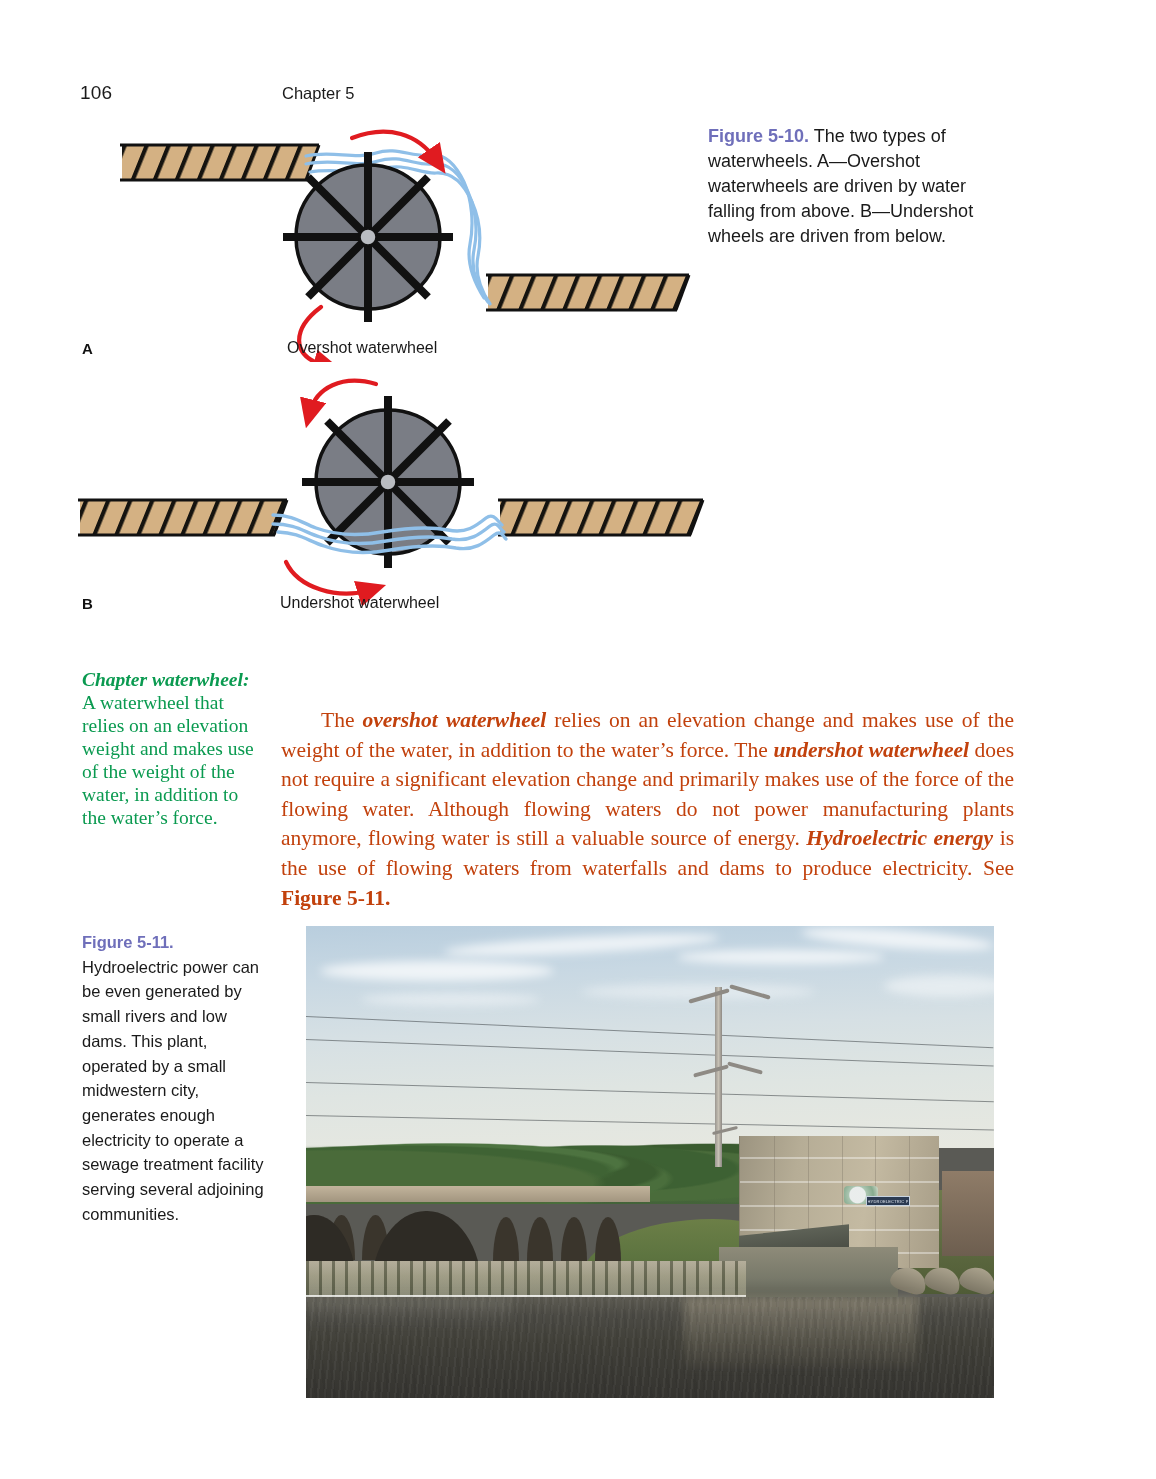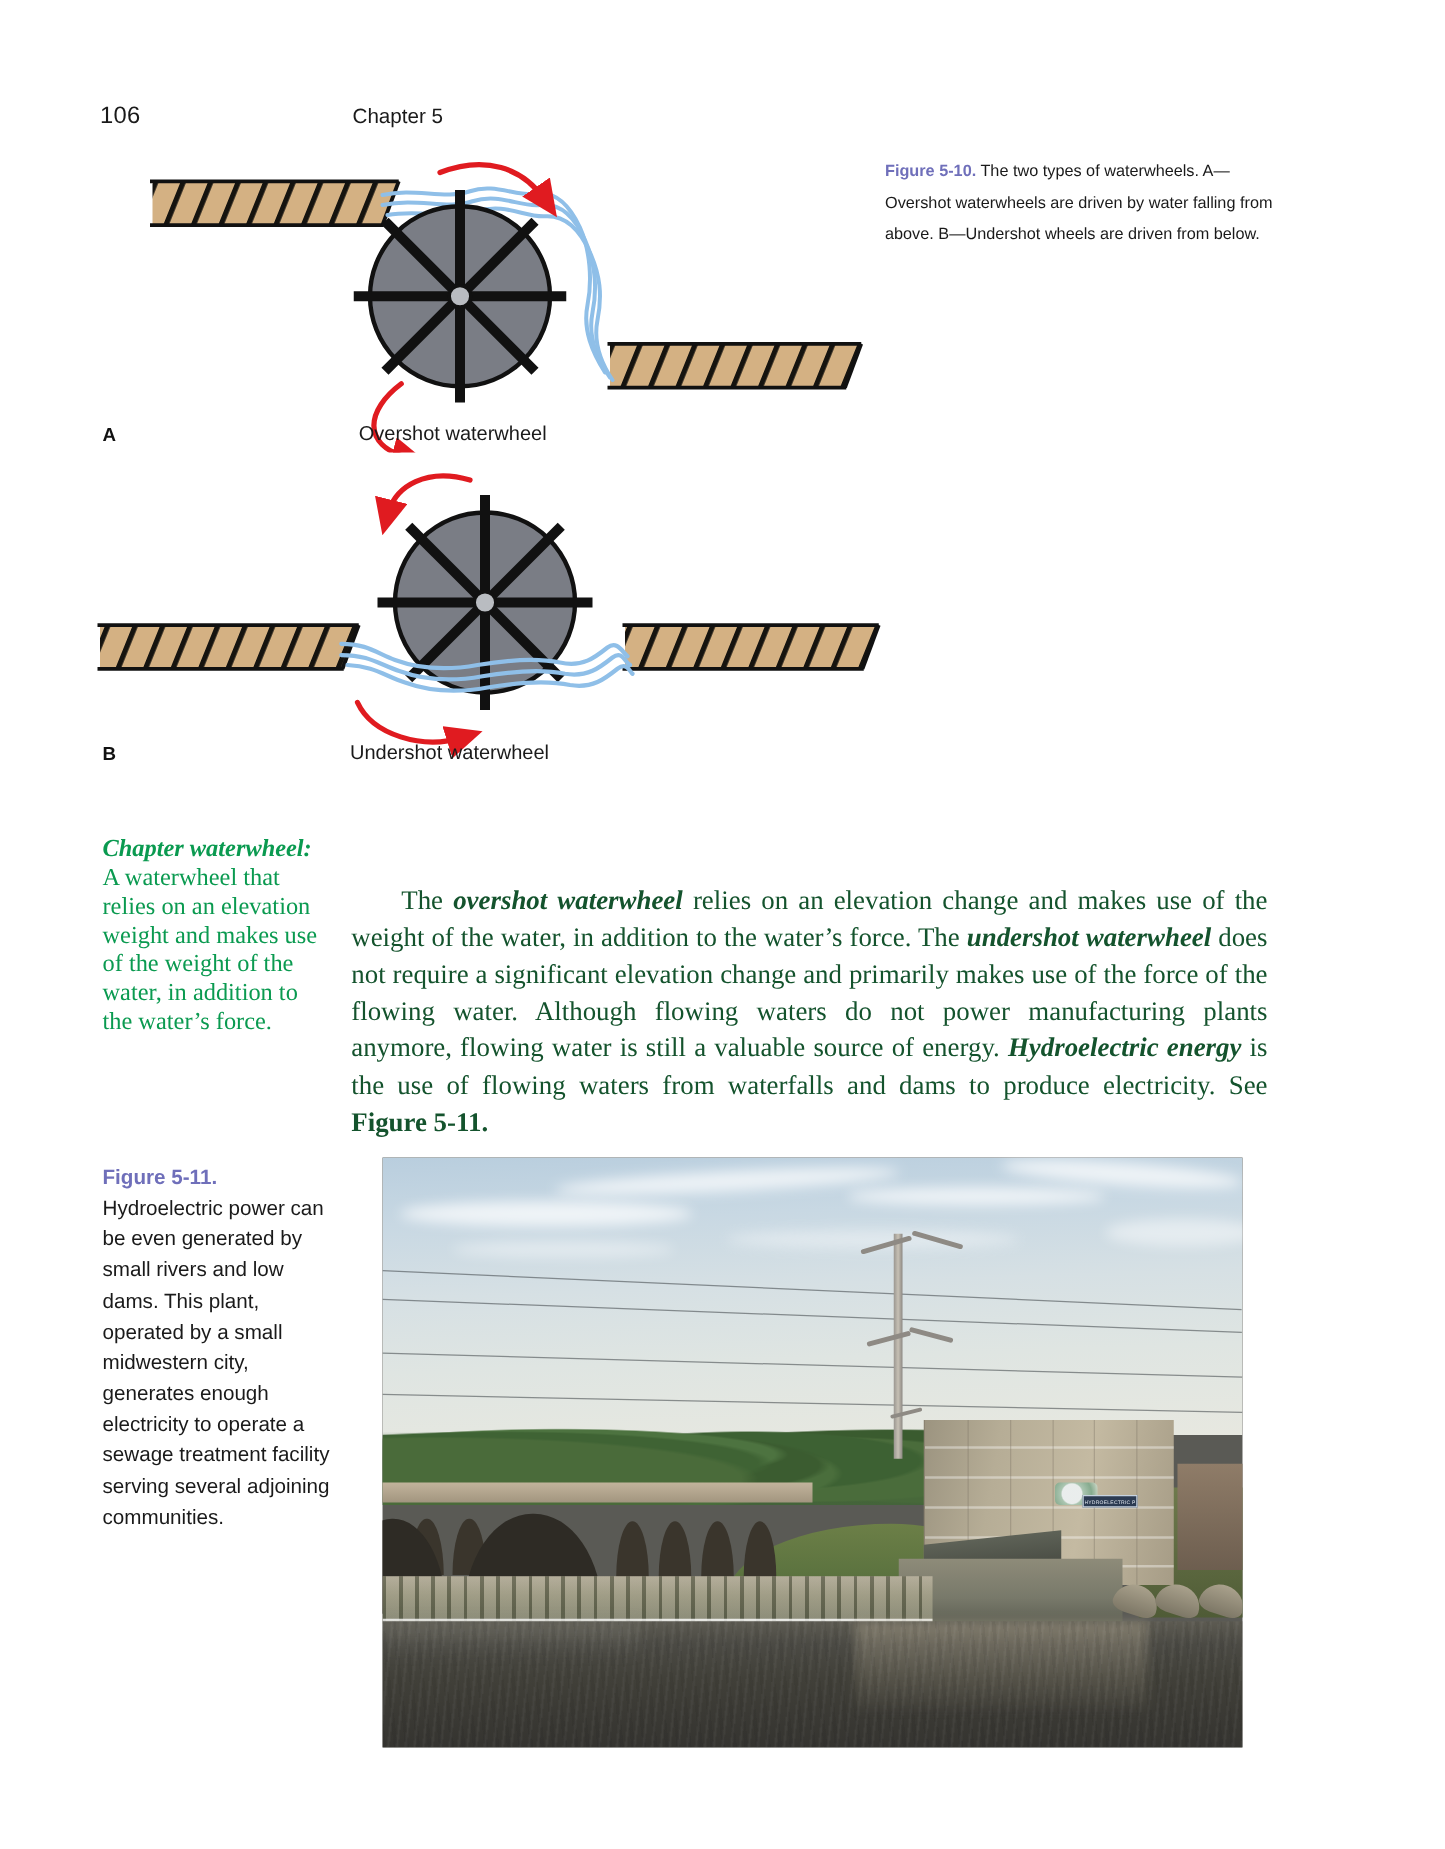--- a/index.html
+++ b/index.html
@@ -36,21 +36,21 @@
     left: 202px; top: 2px;
     font-size: 16.5px;
   }
 
   
   .fig510-caption {
     position: absolute;
     left: 708px;
     top: 124px;
     width: 310px;
-    font-size: 13px;
+    font-size: 18px;
     line-height: 25px;
     color: #1a1a1a;
   }
   .fig-label-purple {
     font-weight: bold;
     color: #6f6fba;
   }
 
   
   .diagram {
@@ -96,21 +96,21 @@
   .body-paragraph {
     position: absolute;
     left: 281px;
     top: 668px;
     width: 733px;
     font-family: "Liberation Serif", serif;
     font-size: 21.5px;
     line-height: 29.6px;
     text-align: justify;
     text-indent: 40px;
-    color: #14532d;
+    color: #c2410c;
     margin-top: 38px;
   }
   .body-paragraph i { font-weight: bold; font-style: italic; }
   .body-paragraph b { font-weight: bold; }
 
   
   .fig511-caption {
     position: absolute;
     left: 82px;
     top: 930px;

